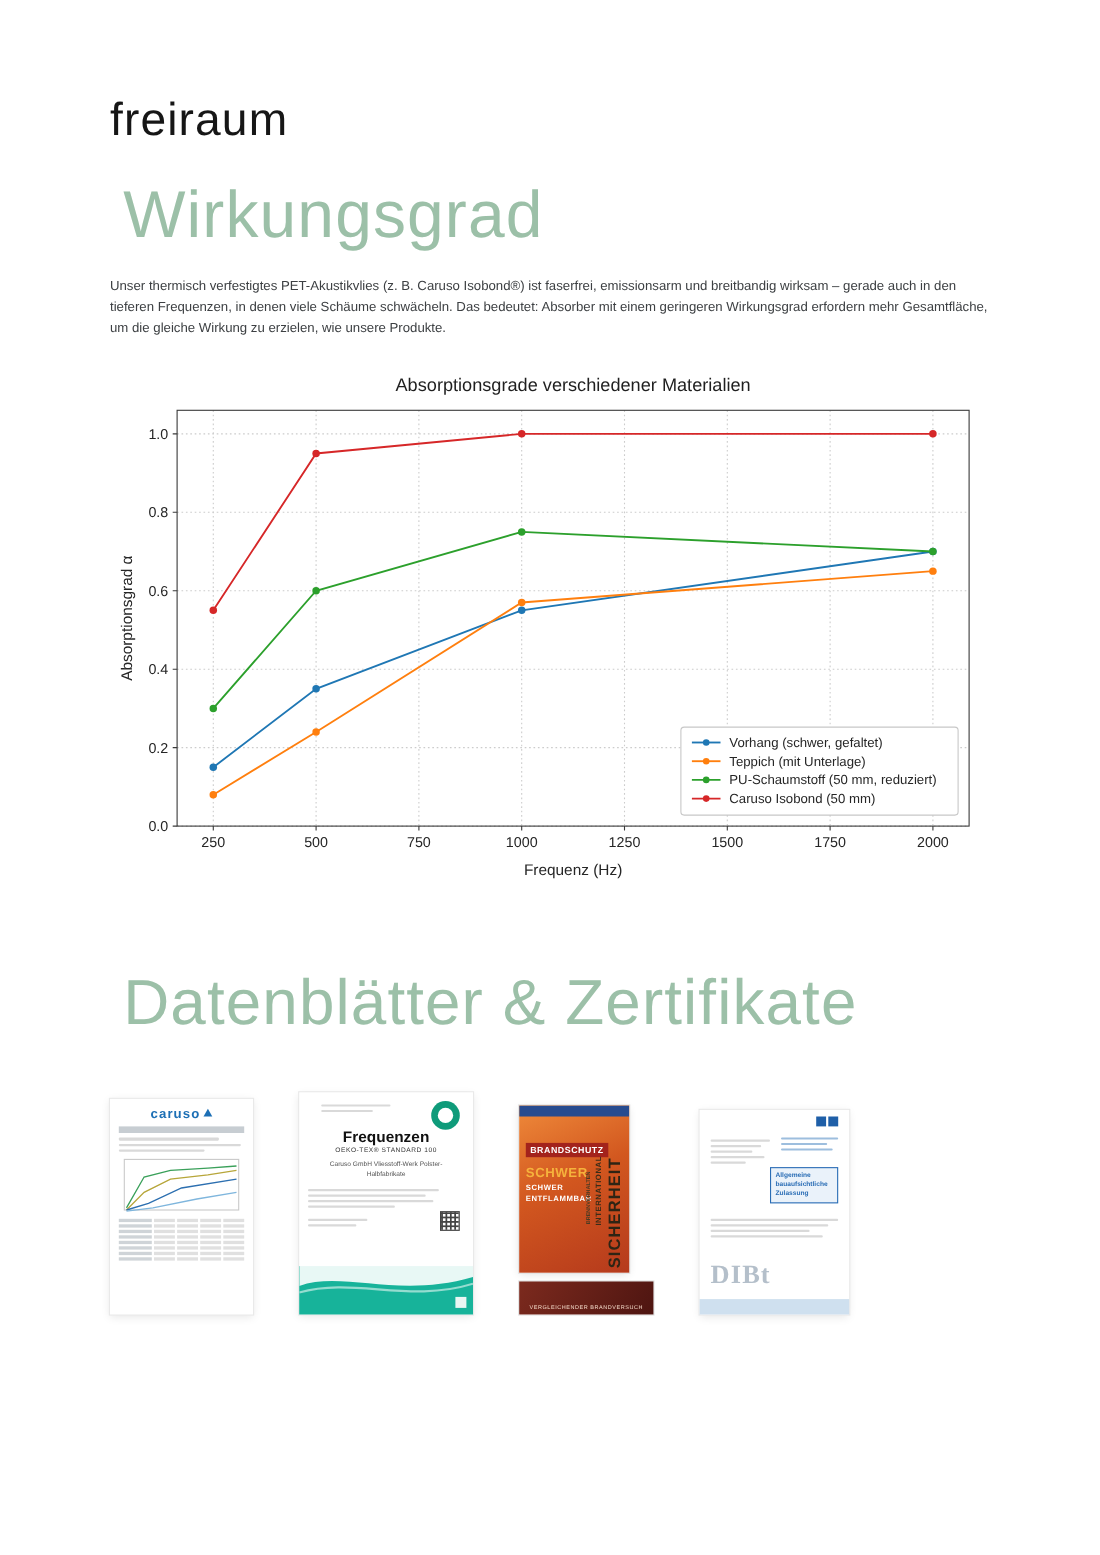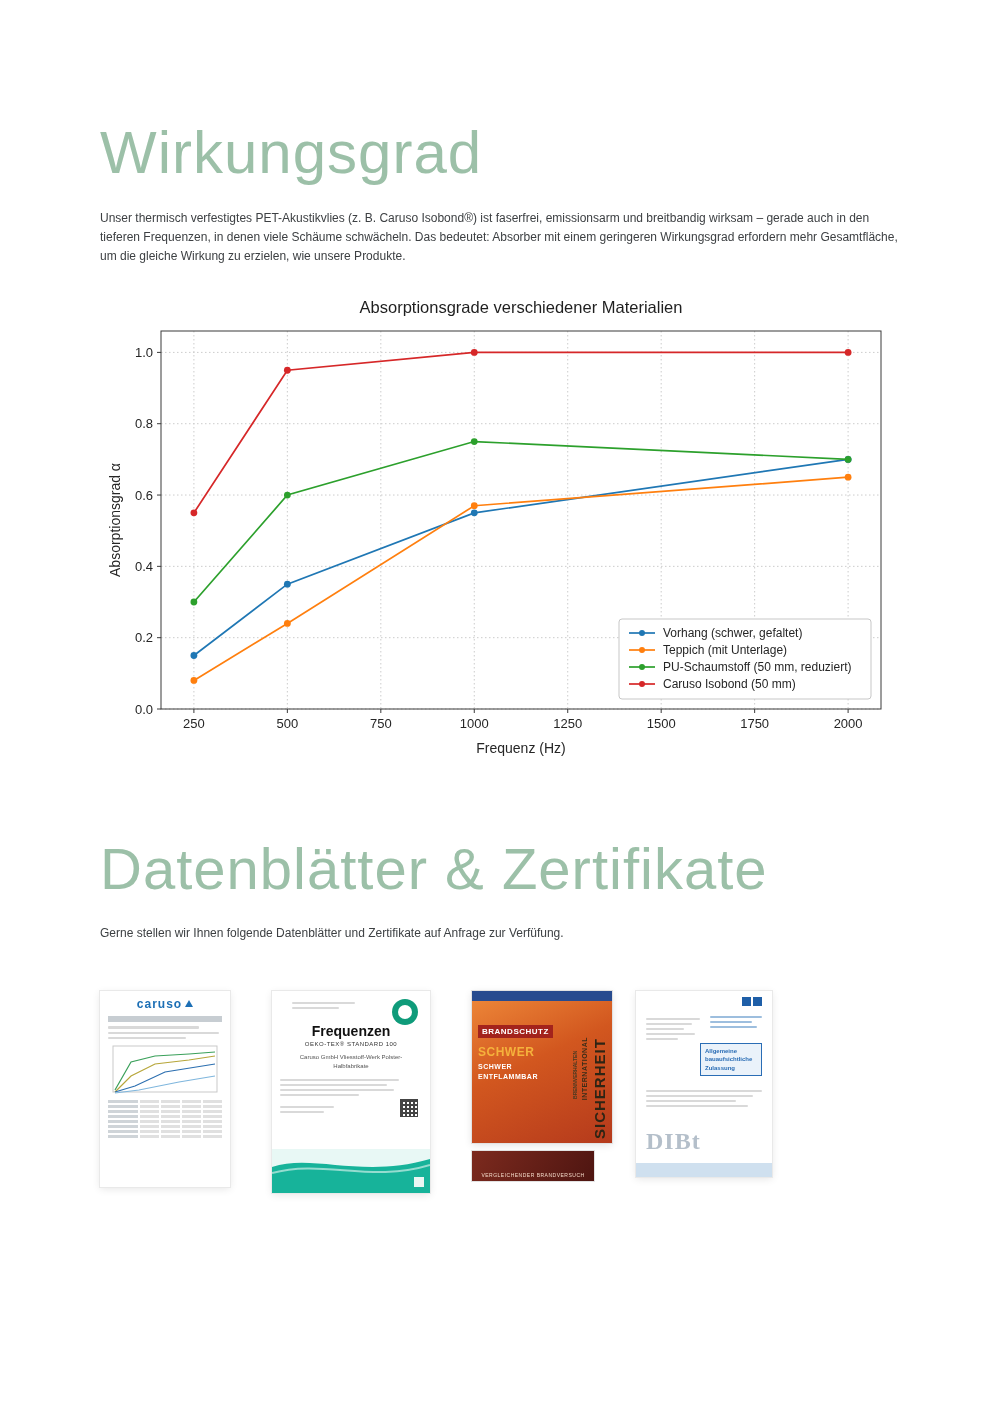--- a/index.html
+++ b/index.html
@@ -5,29 +5,29 @@
   html,body{margin:0;padding:0;background:#ffffff;}
   body{font-family:"Liberation Sans", sans-serif;color:#3d4043;}
   .page{position:relative;width:1000px;height:1414px;background:#fff;overflow:hidden;margin:0 auto;}
   .content{padding:0 100px;}
 
   
   .topbar{display:flex;justify-content:space-between;align-items:flex-end;margin:88px 100px 0 100px;}
   .eyebrow{font-size:14px;letter-spacing:3px;font-weight:700;color:#93bd9f;}
   .logo{font-size:42px;font-weight:400;letter-spacing:1px;color:#161616;line-height:1;}
 
-  h1,h2{font-weight:300;color:#9cc0a8;letter-spacing:1px;margin:0;}
+  h1,h2{font-weight:300;color:#9cc0a8;letter-spacing:1px;margin:12px;}
   h1{font-size:60px;margin-top:30px;}
   h2{font-size:58px;margin-top:66px;}
   p.body{font-size:12px;line-height:1.6;margin:22px 0 0 0;color:#3d4043;max-width:810px;}
 
   .chart-wrap{width:790px;margin:30px auto 0 auto;}
 
   
-  .thumbs{display:flex;gap:42px;align-items:flex-start;margin-top:48px;}
+  .thumbs{display:flex;gap:42px;align-items:flex-end;margin-top:48px;}
   .thumb{background:#fff;box-shadow:0 0 0 1px #e9e9e9, 0 2px 8px rgba(0,0,0,.10);position:relative;}
   .l{height:3px;background:#d9d9d9;border-radius:1px;margin:4px 8px 0 8px;}
   .l.s{height:2px;margin-top:3px;}
 
   
   .t-caruso{width:130px;height:196px;padding-top:6px;box-sizing:border-box;}
   .c-logo{display:flex;justify-content:center;align-items:center;gap:3px;}
   .c-logo span{color:#1c6fb5;font-weight:700;font-size:12px;letter-spacing:1px;}
   .sail{width:0;height:0;border-left:4px solid transparent;border-right:4px solid transparent;border-bottom:7px solid #1c6fb5;}
   .c-band{height:6px;background:#c7cdd2;margin:5px 8px 0 8px;}
@@ -45,21 +45,21 @@
   .cert-holder{font-size:6px;color:#555;text-align:center;margin-top:6px;padding:0 14px;line-height:1.5;}
   .qr{position:absolute;right:12px;top:108px;width:16px;height:16px;background:
       linear-gradient(90deg,#444 2px,transparent 2px),linear-gradient(#444 2px,transparent 2px);
       background-size:4px 4px;border:1px solid #444;}
   .cert-band{position:absolute;left:0;right:0;bottom:0;height:44px;background:#17b39a;overflow:hidden;}
   .cert-band svg{display:block;}
   .cert-band .sq{position:absolute;right:6px;bottom:6px;width:10px;height:10px;background:#e9f6f3;}
 
   
   .t-brand{width:122px;background:transparent;box-shadow:none;}
-  .b-cover{position:relative;width:140px;height:152px;background:linear-gradient(155deg,#ef8a3a 0%,#d2571f 45%,#b53a1c 100%);box-shadow:0 0 0 1px #e2e2e2, 0 2px 8px rgba(0,0,0,.12);overflow:hidden;}
+  .b-cover{position:relative;width:100px;height:152px;background:linear-gradient(155deg,#ef8a3a 0%,#d2571f 45%,#b53a1c 100%);box-shadow:0 0 0 1px #e2e2e2, 0 2px 8px rgba(0,0,0,.12);overflow:hidden;}
   .b-top-blue{position:absolute;top:0;left:0;right:0;height:10px;background:#274b8f;}
   .b-tag{position:absolute;top:34px;left:6px;background:#a3231c;color:#fff;font-size:8px;font-weight:700;letter-spacing:.5px;padding:2px 4px;}
   .b-normen{position:absolute;top:54px;left:6px;color:#f5b23c;font-size:12px;font-weight:700;letter-spacing:.5px;}
   .b-schwer{position:absolute;top:72px;left:6px;color:#fff;font-size:7px;font-weight:700;letter-spacing:.5px;}
   .b-entf{position:absolute;top:82px;left:6px;color:#fff;font-size:7px;font-weight:700;letter-spacing:.5px;}
   .b-vert{position:absolute;writing-mode:vertical-rl;transform:rotate(180deg);color:#2e2414;font-weight:700;}
   .b-sich{right:4px;top:8px;bottom:4px;font-size:15px;letter-spacing:1px;}
   .b-int{right:24px;top:46px;font-size:7px;letter-spacing:.5px;color:#3a2c18;}
   .b-brenn{right:34px;top:60px;font-size:5px;color:#4a3a22;}
   .b-strip{position:relative;margin-top:8px;width:122px;height:30px;background:linear-gradient(120deg,#7c2a1e,#4e1511);box-shadow:0 0 0 1px #e2e2e2;display:flex;align-items:flex-end;justify-content:center;}
@@ -83,20 +83,21 @@
   .footer{position:absolute;left:80px;right:80px;bottom:0;height:76px;border-top:1px solid #e6e6e6;}
   .f-url{position:absolute;left:50%;transform:translateX(-50%);top:20px;color:#9cc0a8;font-size:15px;}
   .f-year{position:absolute;right:4px;top:20px;color:#9cc0a8;font-size:15px;}
 </style>
 </head>
 <body>
 
 <div class="page">
 
   <header class="topbar">
+    <div class="logo">freiraum</div>
   </header>
 
   <main class="content">
 
     <h1>Wirkungsgrad</h1>
     <p class="body">Unser thermisch verfestigtes PET-Akustikvlies (z. B. Caruso Isobond®) ist faserfrei, emissionsarm und breitbandig wirksam – gerade auch in den tieferen Frequenzen, in denen viele Schäume schwächeln. Das bedeutet: Absorber mit einem geringeren Wirkungsgrad erfordern mehr Gesamtfläche, um die gleiche Wirkung zu erzielen, wie unsere Produkte.</p>
 
     <div class="chart-wrap" id="chart"><svg width="790" height="468" viewBox="0 0 790 468" font-family="Liberation Sans, sans-serif">
           <line x1="88.89719626168224" y1="34" x2="88.89719626168224" y2="412" stroke="#cccccc" stroke-width="1" stroke-dasharray="1.5 2.5"></line>
           <line x1="182.3551401869159" y1="34" x2="182.3551401869159" y2="412" stroke="#cccccc" stroke-width="1" stroke-dasharray="1.5 2.5"></line>
@@ -173,21 +174,20 @@
           <text x="558" y="357" font-size="12" fill="#262626">Teppich (mit Unterlage)</text>
           <line x1="524" y1="370" x2="550" y2="370" stroke="#2ca02c" stroke-width="1.7"></line>
           <circle cx="537" cy="370" r="3" fill="#2ca02c"></circle>
           <text x="558" y="374" font-size="12" fill="#262626">PU-Schaumstoff (50 mm, reduziert)</text>
           <line x1="524" y1="387" x2="550" y2="387" stroke="#d62728" stroke-width="1.7"></line>
           <circle cx="537" cy="387" r="3" fill="#d62728"></circle>
           <text x="558" y="391" font-size="12" fill="#262626">Caruso Isobond (50 mm)</text>
         </svg></div>
 
     <h2>Datenblätter &amp; Zertifikate</h2>
-    <p class="body">Gerne stellen wir Ihnen folgende Datenblätter und Zertifikate auf Anfrage zur Verfüfung.</p>
 
     <div class="thumbs">
 
       <div class="thumb t-caruso">
         <div class="c-logo">
           <span>caruso</span>
           <span class="sail"></span>
         </div>
         <div class="c-band"></div>
         <div class="l" style="width:70%"></div>

